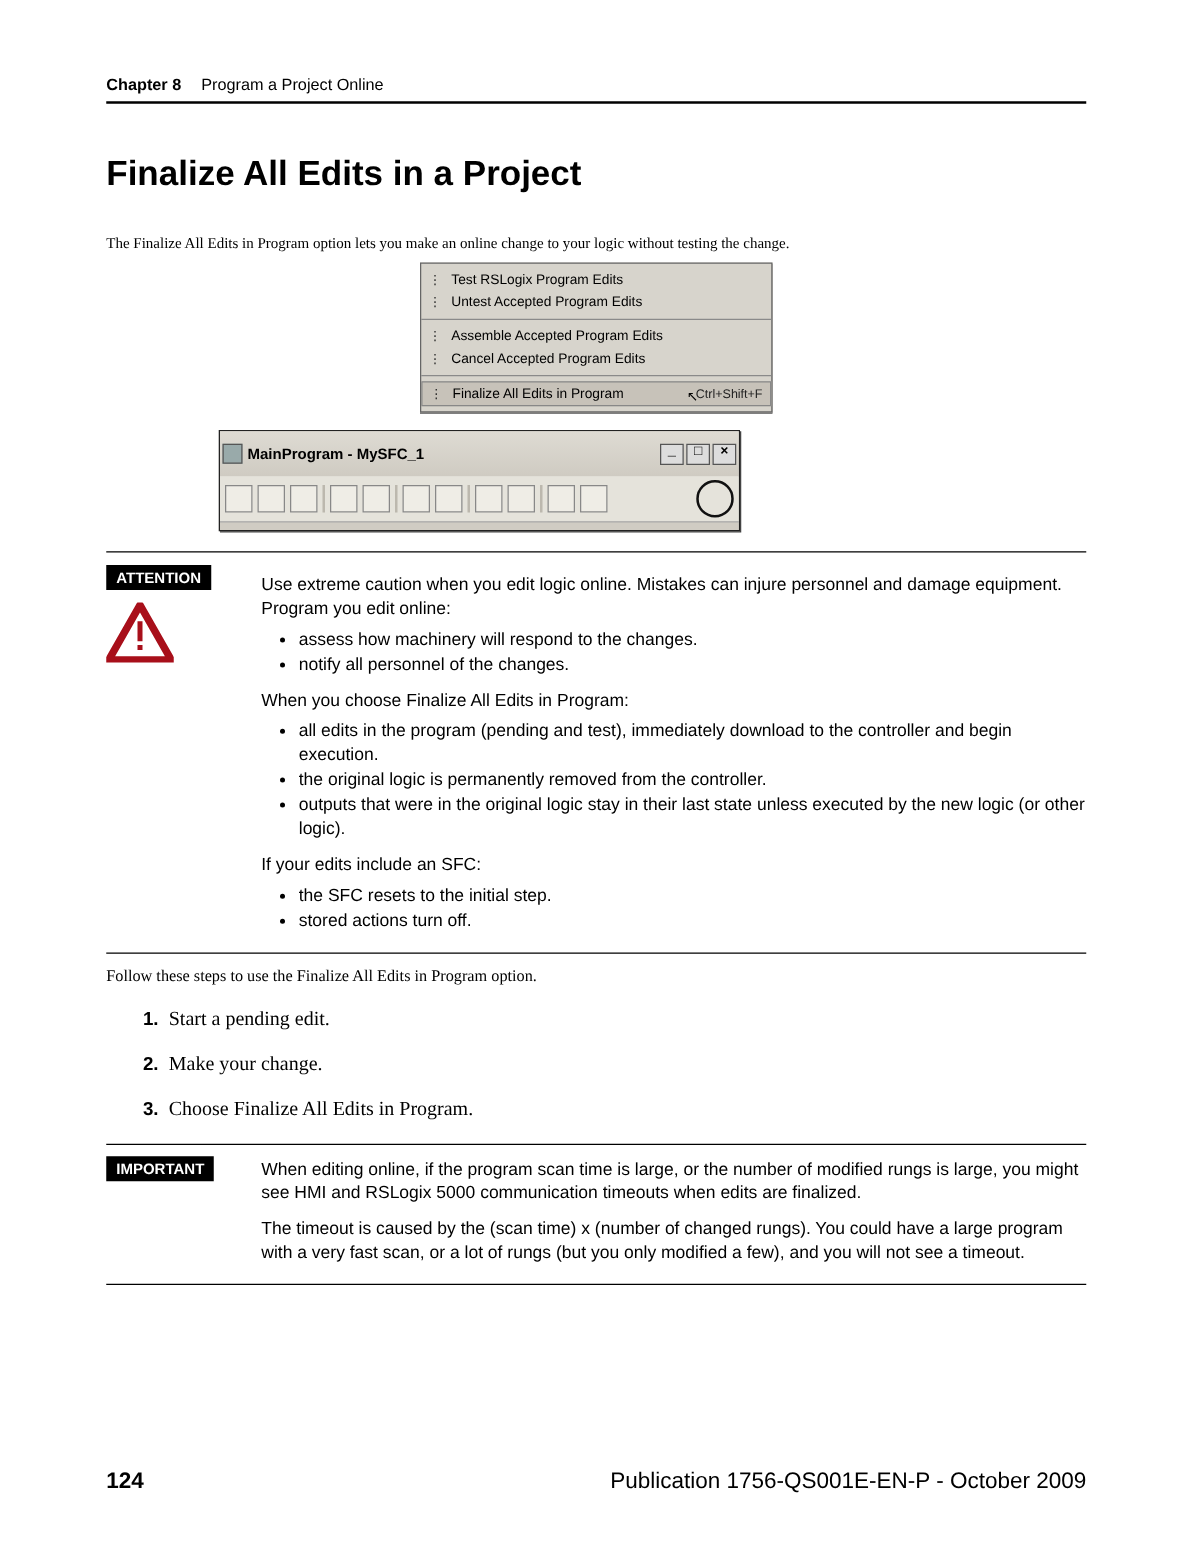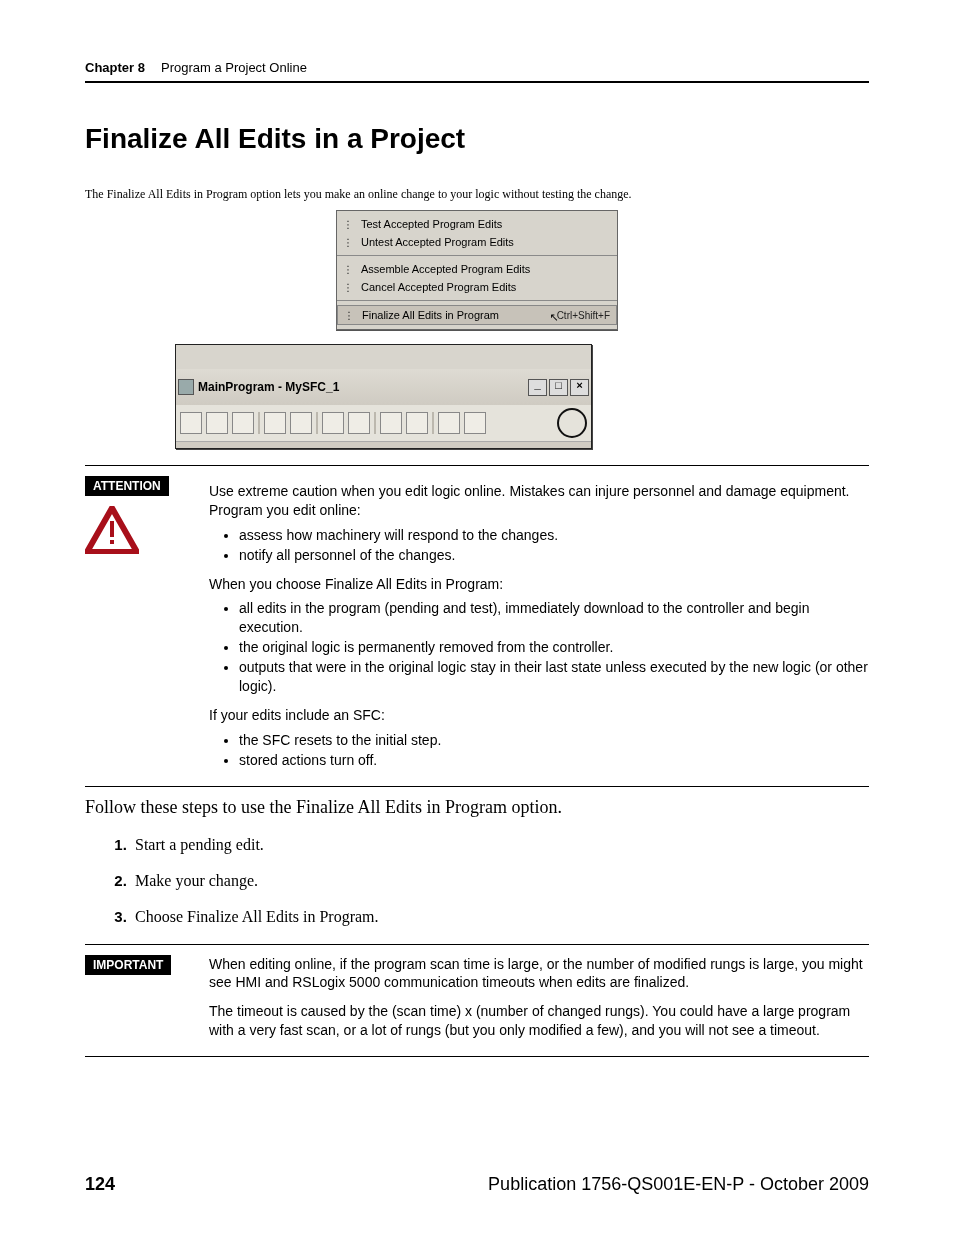--- a/index.html
+++ b/index.html
@@ -105,21 +105,20 @@
     background: #d8d5cd;
   }
   .win-title {
     display: flex;
     align-items: center;
     height: 36px;
     background: linear-gradient(#dedbd3, #cfcbc2);
     padding: 0 2px;
     font-size: 12px;
     font-weight: bold;
-    margin-top: 24px;
   }
   .win-title .wt-icon {
     width: 16px;
     height: 16px;
     margin-right: 4px;
     background: #9aa;
     display: inline-block;
     border: 1px solid #555;
     box-sizing: border-box;
   }
@@ -211,21 +210,21 @@
   .co-body ul {
     margin: 4px 0 10px 0;
     padding-left: 30px;
   }
   .co-body ul li {
     margin: 1px 0;
   }
   .co-body p { margin: 6px 0; }
 
   .steps-lead {
-    font-size: 18px;
+    font-size: 13px;
     margin: 0 0 18px 0;
   }
   ol.steps {
     font-family: Georgia, "Times New Roman", serif;
     font-size: 16px;
     margin: 0 0 18px 26px;
     padding-left: 20px;
   }
   ol.steps li { margin: 0 0 18px 0; padding-left: 4px; }
   ol.steps li::marker { font-weight: bold; font-family: Arial, Helvetica, sans-serif; font-size: 15px; }
@@ -269,21 +268,21 @@
   <hr class="hr">
 
   <h1>Finalize All Edits in a Project</h1>
 
   <p class="intro serif">The Finalize All Edits in Program option lets you make an online change to your logic without testing the change.</p>
 
   <div class="menu-shot">
     <div class="menu-group">
       <div class="menu-item">
         <span class="mi-icon">⋮</span>
-        <span class="mi-label">Test Accepted Program Edits</span>
+        <span class="mi-label">Test RSLogix Program Edits</span>
       </div>
       <div class="menu-item">
         <span class="mi-icon">⋮</span>
         <span class="mi-label">Untest Accepted Program Edits</span>
       </div>
     </div>
     <div class="menu-divider"></div>
     <div class="menu-group">
       <div class="menu-item">
         <span class="mi-icon">⋮</span>

